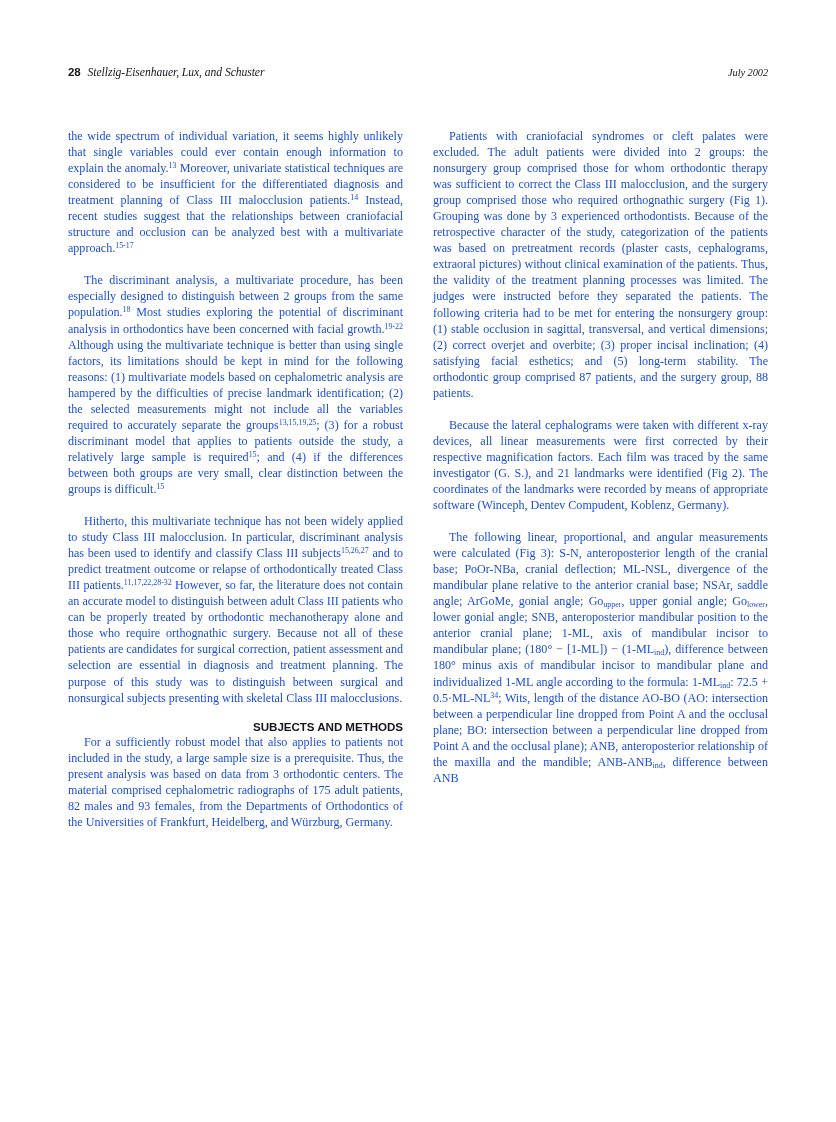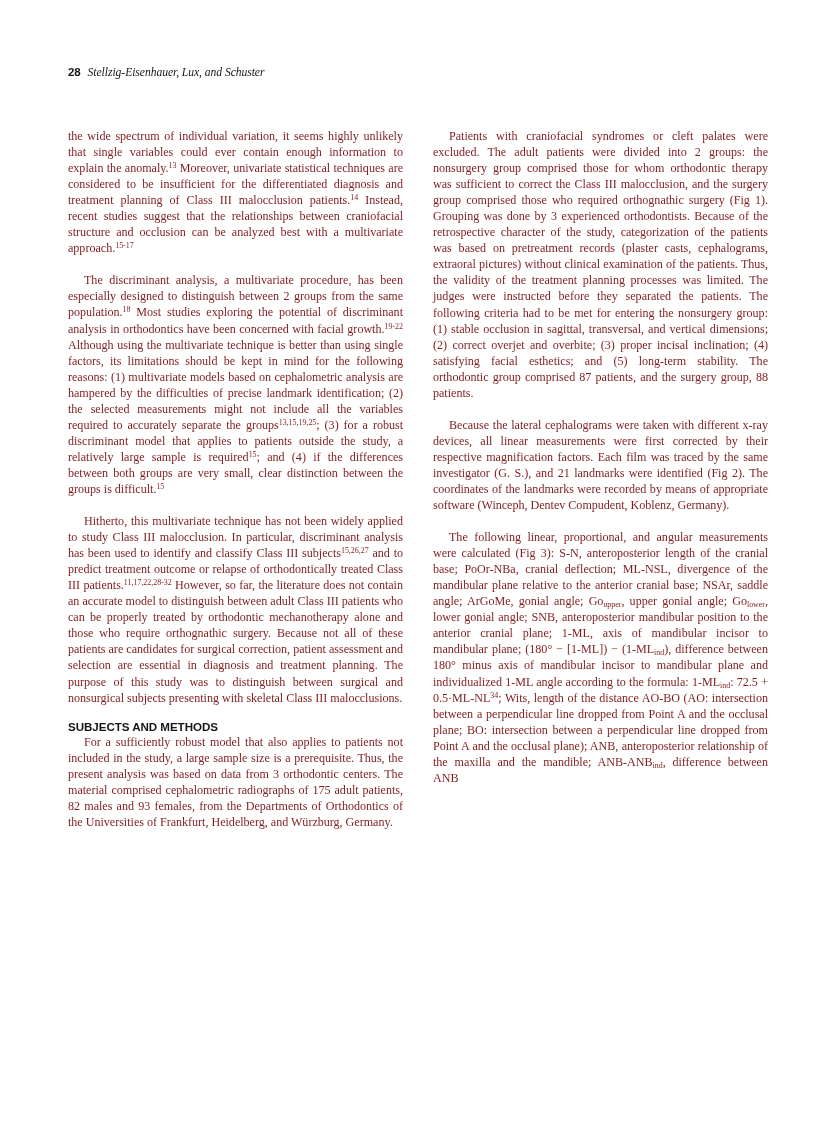--- a/index.html
+++ b/index.html
@@ -77,21 +77,21 @@
   p.para {
     margin: 0;
     font-size: 12.1px;
     line-height: 16.05px;
     text-align: justify;
     text-justify: inter-word;
     letter-spacing: -0.02px;
     word-spacing: 0px;
     -webkit-hyphens: none;
     hyphens: none;
-    color: #7f1d1d;
+    color: #1d4ed8;
   }
   p.para.indent {
     text-indent: 16px;
   }
   p.para + p.para {
     margin-top: 16px;
     font-family: Liberation Serif, serif;
   }
 
   sup {
@@ -107,20 +107,21 @@
 
   h2.sect {
     margin: 0;
     padding-top: 13px;
     font-family: "Liberation Sans", "DejaVu Sans", sans-serif;
     font-weight: bold;
     font-size: 11.6px;
     line-height: 15px;
     letter-spacing: -0.05px;
     color: #14161c;
+    text-align: right;
   }
   h3.subsect {
     margin: 0 0 1px 0;
     font-family: "Liberation Sans", "DejaVu Sans", sans-serif;
     font-weight: bold;
     font-size: 11.6px;
     line-height: 15.5px;
     letter-spacing: -0.05px;
     color: #14161c;
   }
@@ -135,20 +136,21 @@
 <body>
 
 <div class="page">
 
   <div class="runhead">
     <div class="runhead-left">
       <span class="runhead-pageno">28</span>
       <span class="runhead-authors">Stellzig-Eisenhauer, Lux, and Schuster</span>
     </div>
     <div class="runhead-right">
+      <div>July 2002</div>
     </div>
   </div>
 
   <div class="body-cols">
 
     <div class="col">
 
       <p class="para"><span>the wide spectrum of individual variation, it seems highly unlikely that single variables could ever contain enough information to explain the anomaly.</span><sup>13</sup><span> Moreover, univariate statistical techniques are considered to be insufficient for the differentiated diagnosis and treatment planning of Class III malocclusion patients.</span><sup>14</sup><span> Instead, recent studies suggest that the relationships between craniofacial structure and occlusion can be analyzed best with a multivariate approach.</span><sup>15-17</sup></p>
 
       <p class="para indent"><span>The discriminant analysis, a multivariate procedure, has been especially designed to distinguish between 2 groups from the same population.</span><sup>18</sup><span> Most studies exploring the potential of discriminant analysis in orthodontics have been concerned with facial growth.</span><sup>19-22</sup><span> Although using the multivariate technique is better than using single factors, its limitations should be kept in mind for the following reasons: (1) multivariate models based on cephalometric analysis are hampered by the difficulties of precise landmark identification; (2) the selected measurements might not include all the variables required to accurately separate the groups</span><sup>13,15,19,25</sup><span>; (3) for a robust discriminant model that applies to patients outside the study, a relatively large sample is required</span><sup>15</sup><span>; and (4) if the differences between both groups are very small, clear distinction between the groups is difficult.</span><sup>15</sup></p>

